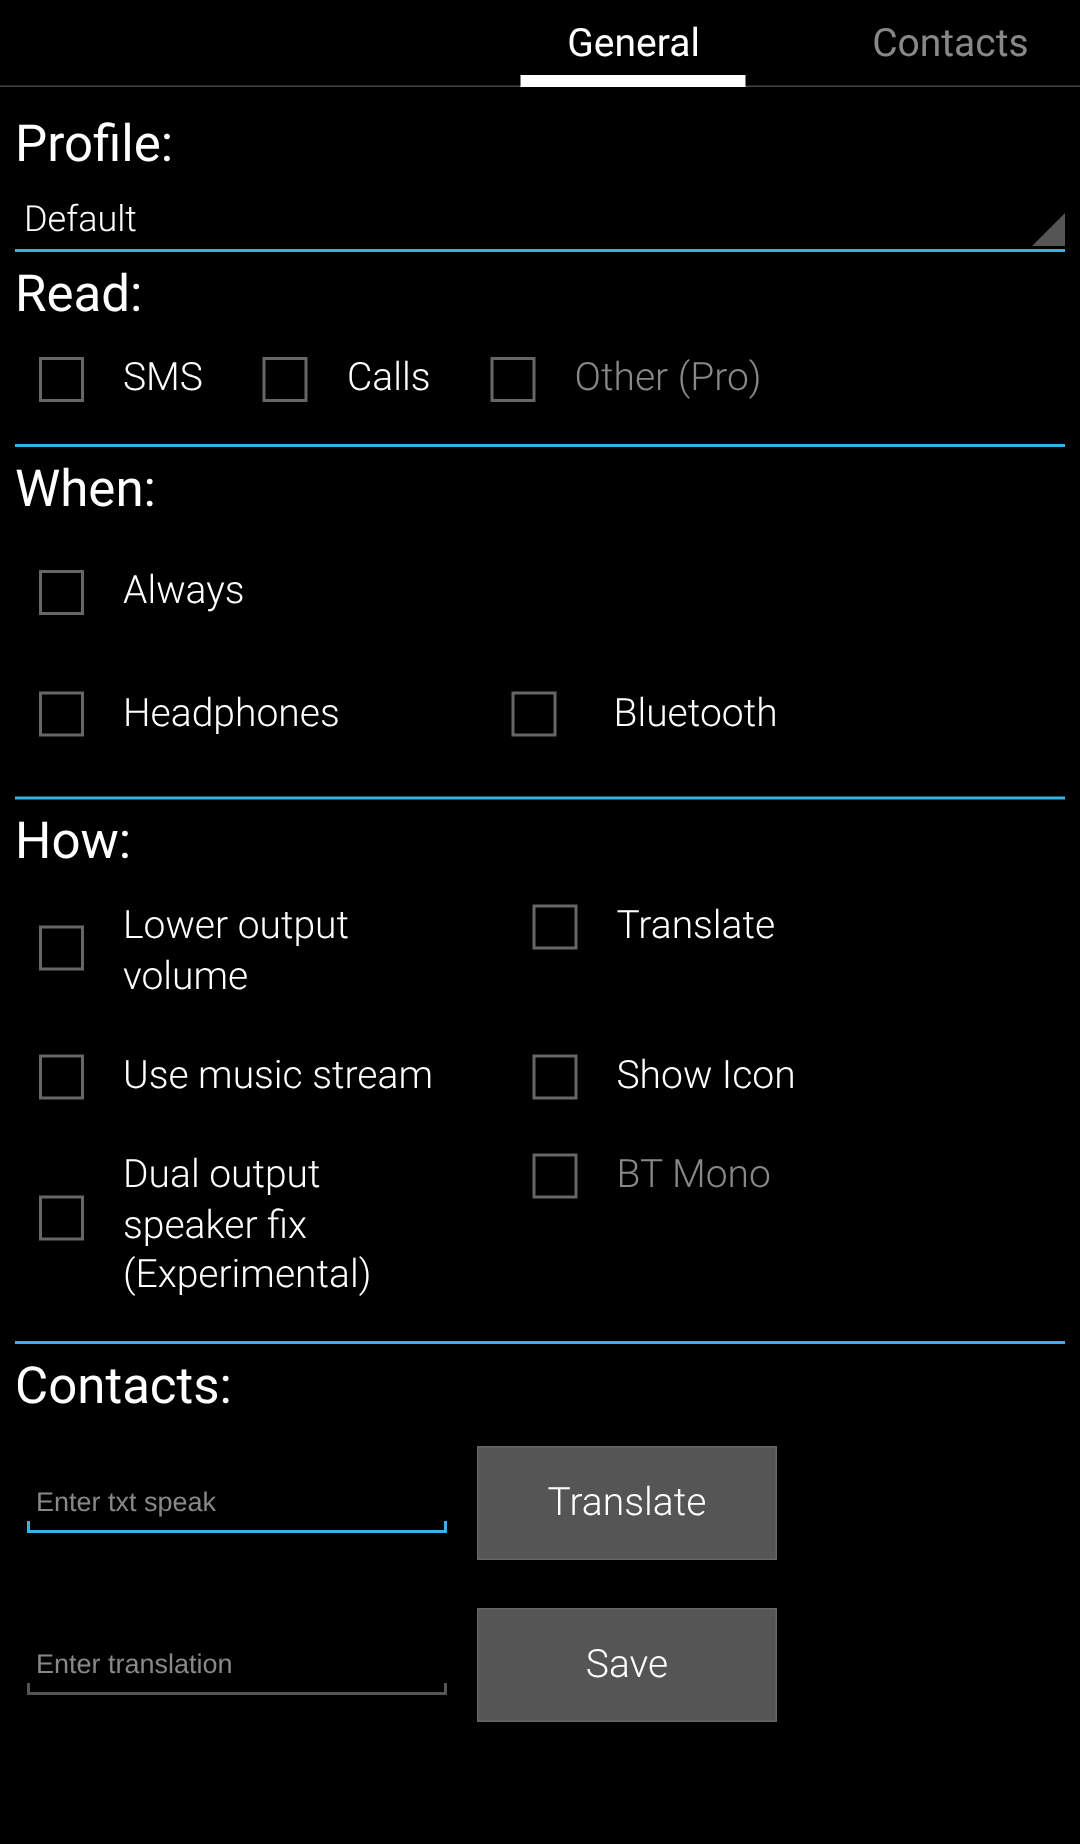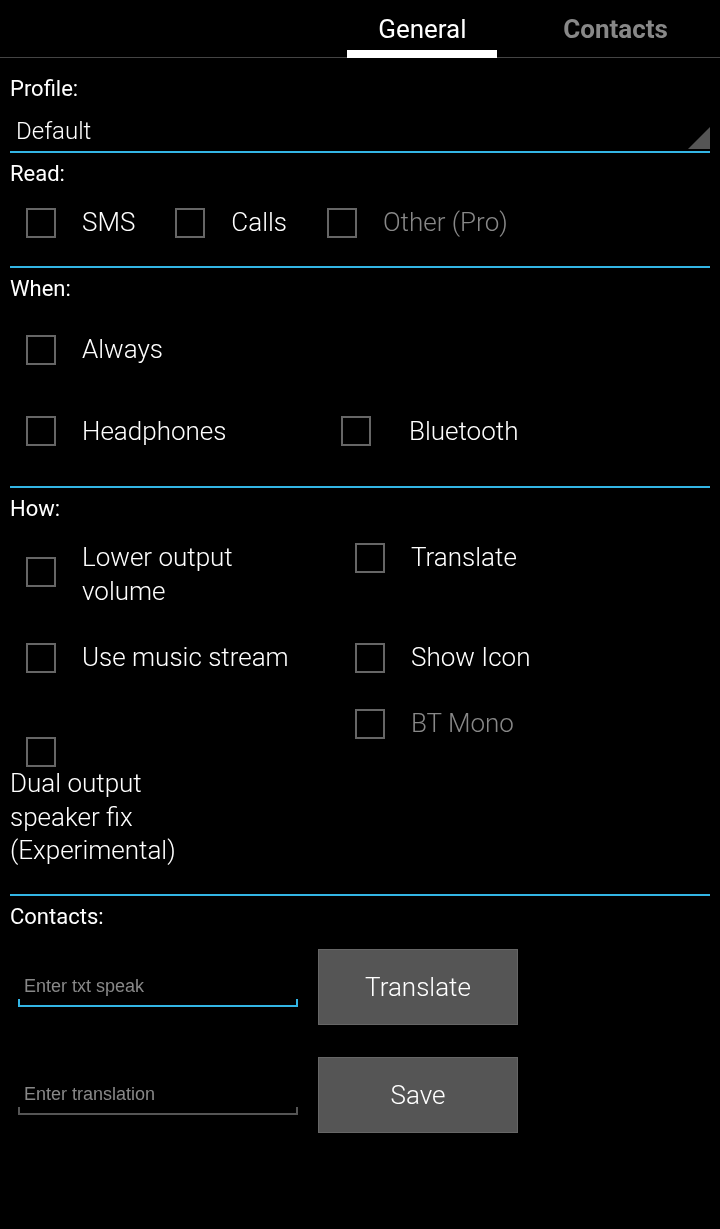--- a/index.html
+++ b/index.html
@@ -37,28 +37,28 @@
       position: absolute;
       bottom: -2px;
       left: 50%;
       transform: translateX(-50%);
       width: 150px;
       height: 8px;
       background: #fff;
     }
     .tab-left { flex: 1; }
     .tab-center { flex: 1; }
-    .tab-right { flex: 0.5; text-align: left; padding-right: 16px; font-weight: bold; }
+    .tab-right { flex: 0.5; text-align: center; padding-right: 16px; }
     
     .content {
       padding: 10px 10px;
     }
     
     .section-label {
-      font-size: 22px;
+      font-size: 34px;
       font-weight: 400;
       margin-top: 8px;
       margin-bottom: 4px;
     }
     
     .spinner {
       border-bottom: 2px solid #33b5e5;
       padding: 12px 6px 6px 6px;
       font-size: 24px;
       font-weight: 300;
@@ -190,21 +190,21 @@
     }
     .how-group .check-item .checkbox {
       margin-top: 2px;
     }
     .how-group .check-label {
       max-width: 220px;
     }
     .how-r1, .how-r2, .how-r3 { display: flex; }
     .how-r1 .check-item:first-child { width: 47%; }
     .how-r2 .check-item:first-child { width: 47%; }
-    .how-r3 .check-item:first-child { width: 47%; flex-direction: column; }
+    .how-r3 .check-item:first-child { width: 47%; }
   </style>
 </head>
 <body>
 
 <div class="tabs">
   <div class="tab tab-left"></div>
   <div class="tab tab-center active">General</div>
   <div class="tab tab-right">Contacts</div>
 </div>
 

